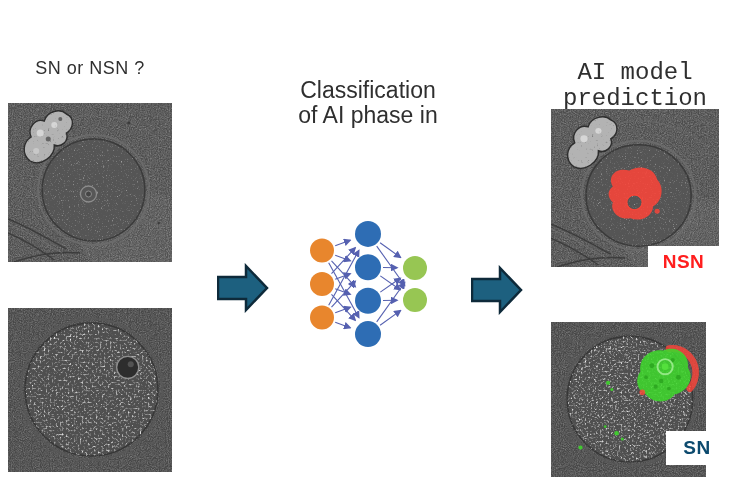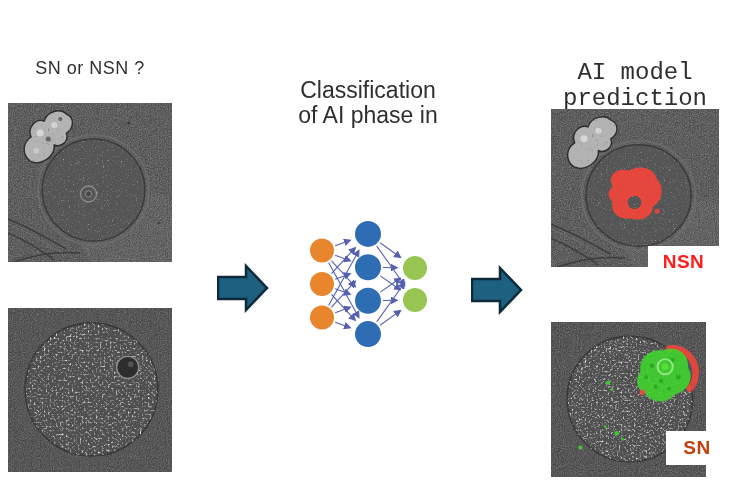--- a/index.html
+++ b/index.html
@@ -247,17 +247,17 @@
       <g opacity="0.9" fill="#3FD62C">
         <circle cx="60" cy="64" r="2.2"></circle>
           <circle cx="64" cy="71" r="1.6"></circle>
         <circle cx="69" cy="117" r="2.4"></circle>
           <circle cx="75" cy="123" r="1.6"></circle>
         <circle cx="31" cy="132" r="2.2"></circle>
           <circle cx="57" cy="110" r="1.4"></circle>
       </g>
     </svg>
     <div id="sn-label" class="pred-label">
-      <span style="color: #c2410c;">SN</span>
+      <span style="color: #0c4a6e;">SN</span>
     </div>
   </div>
 
 </div>
 
 </body></html>

